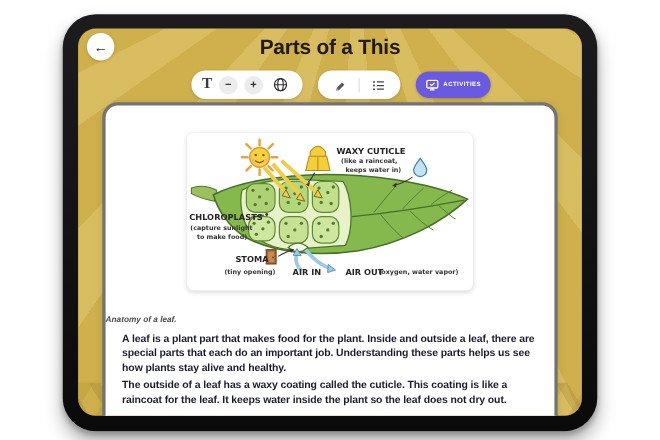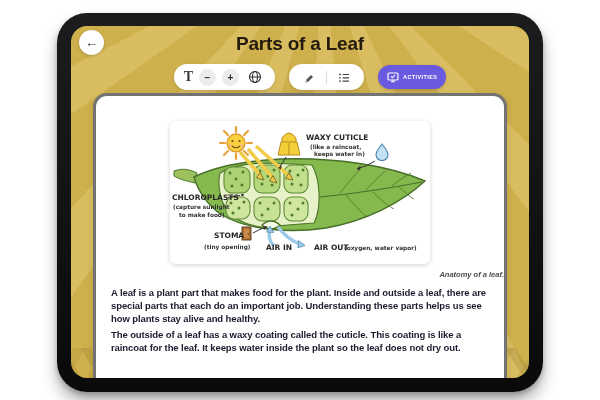--- a/index.html
+++ b/index.html
@@ -76,21 +76,21 @@
     box-shadow:0 2px 8px rgba(0,0,0,.10);
     overflow:hidden;
   }
   .figure {
     width:260px; height:143px; margin:25px auto 0;
     background:#ffffff; border-radius:6px;
     box-shadow:0 1px 5px rgba(0,0,0,.18);
   }
   .figure svg { display:block; }
   .caption {
-    margin-top:6px; text-align:right;
+    margin-top:22px; text-align:left;
     font-size:7.5px; font-style:italic; font-weight:700; color:#4d4d4d;
   }
   .body-text {
     margin:7px 14px 0 15px; width:386px;
     font-size:9.5px; font-weight:700; letter-spacing:-.1px;
     line-height:13px; color:#1b1b2e; text-align:left;
   }
   .body-text p + p { margin-top:3px; }
 
   .diagram-label { font-weight:700; fill:#262626; font-size:7.5px; font-family:"DejaVu Sans", sans-serif; }
@@ -99,21 +99,21 @@
 </head>
 <body>
 
 <div class="stage">
   <div class="tablet">
     <div class="screen">
 
       <div class="back-btn">
         <span>←</span>
       </div>
-      <div class="page-title">Parts of a Leaf</div>
+      <div class="page-title">Parts of a This</div>
 
       <div class="toolbar">
         <div class="pill pill-font">
           <span class="font-t">T</span>
           <span class="step-btn">−</span>
           <span class="step-btn">+</span>
           <span class="icon-btn">
             <svg width="14" height="14" viewBox="0 0 14 14">
               <circle cx="7" cy="7" r="5.5" fill="none" stroke="#2c2c2c" stroke-width="1.1"></circle>
               <ellipse cx="7" cy="7" rx="2.5" ry="5.5" fill="none" stroke="#2c2c2c" stroke-width="1"></ellipse>

